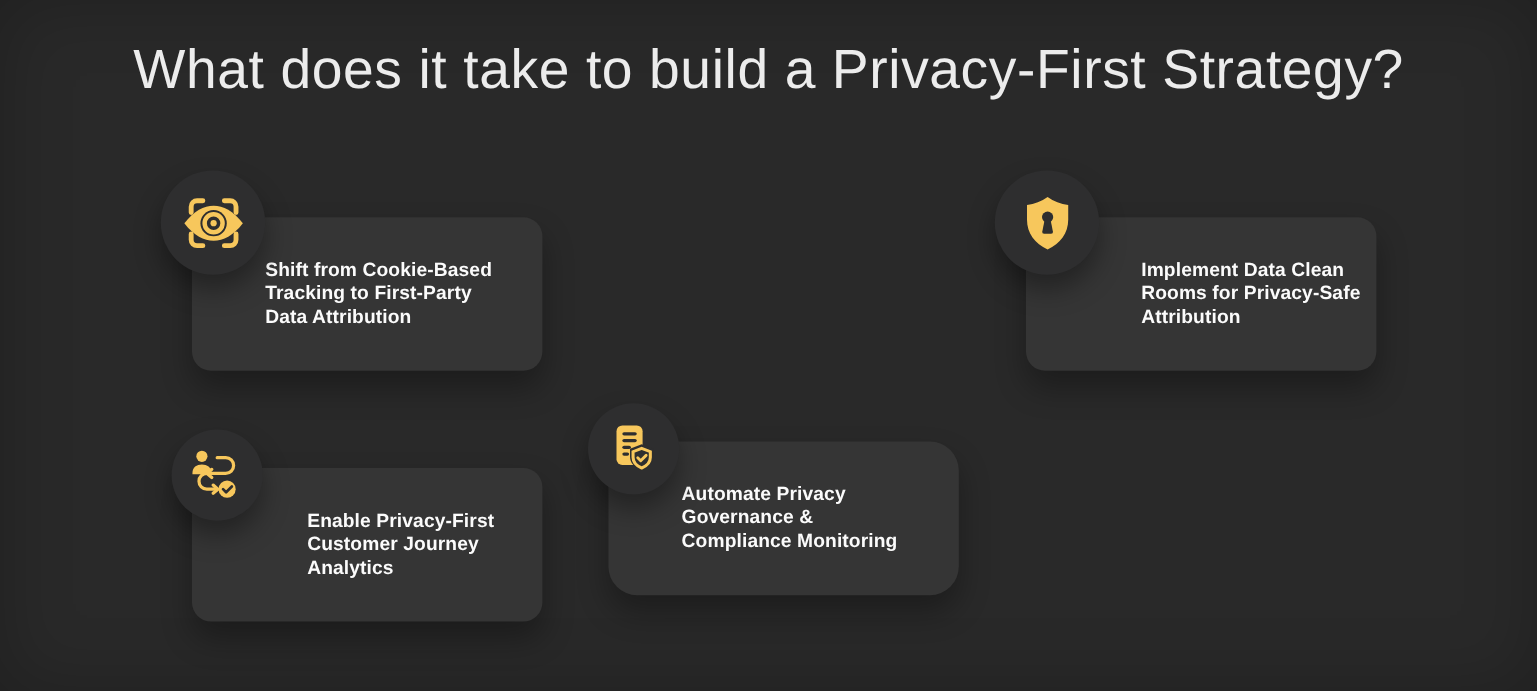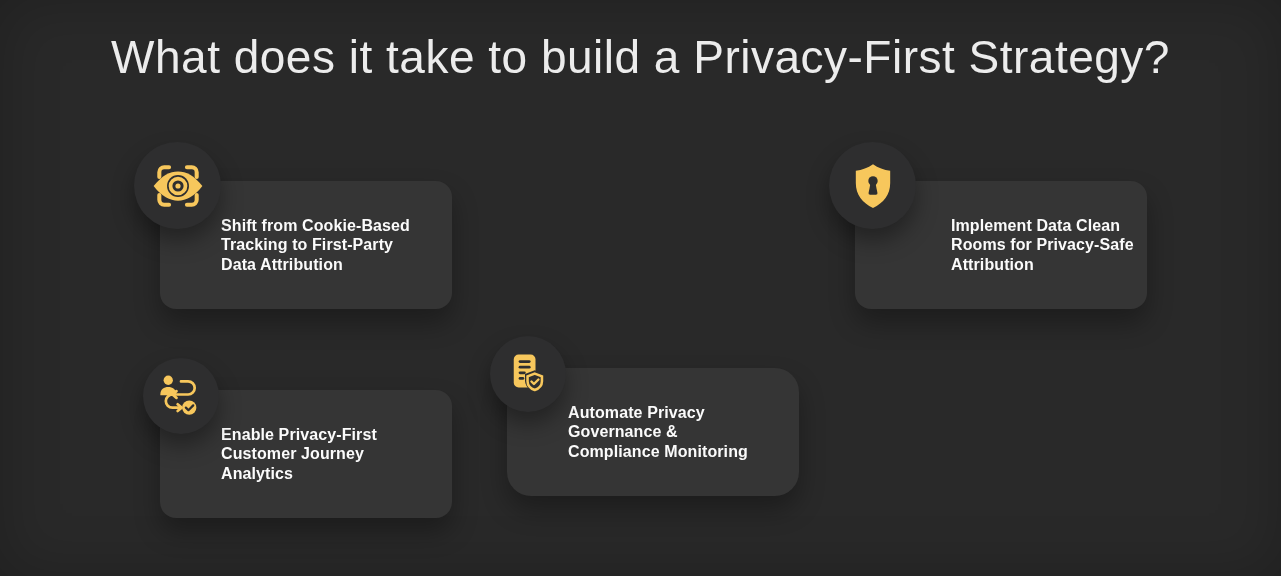--- a/index.html
+++ b/index.html
@@ -44,21 +44,21 @@
     display:flex; align-items:center; justify-content:center;
   }
   .row2 .badge {
     left:-17px; top:-32px;
     width:76px; height:76px;
   }
   .badge svg { display:block; }
   #card-1 { left:160px; top:181px; }
   #card-2 { left:507px; top:181px; }
   #card-3 { left:855px; top:181px;justify-content:flex-end; }
-  #card-4 { left:160px; top:390px; }
+  #card-4 { left:160px; top:390px;justify-content:flex-end; }
   #card-5 { left:507px; top:368px;border-radius:24px; }
 </style>
 </head>
 <body>
 
 <div class="canvas">
 
   <div class="title">What does it take to build a Privacy-First Strategy?</div>
 
   <div class="card" id="card-1">

